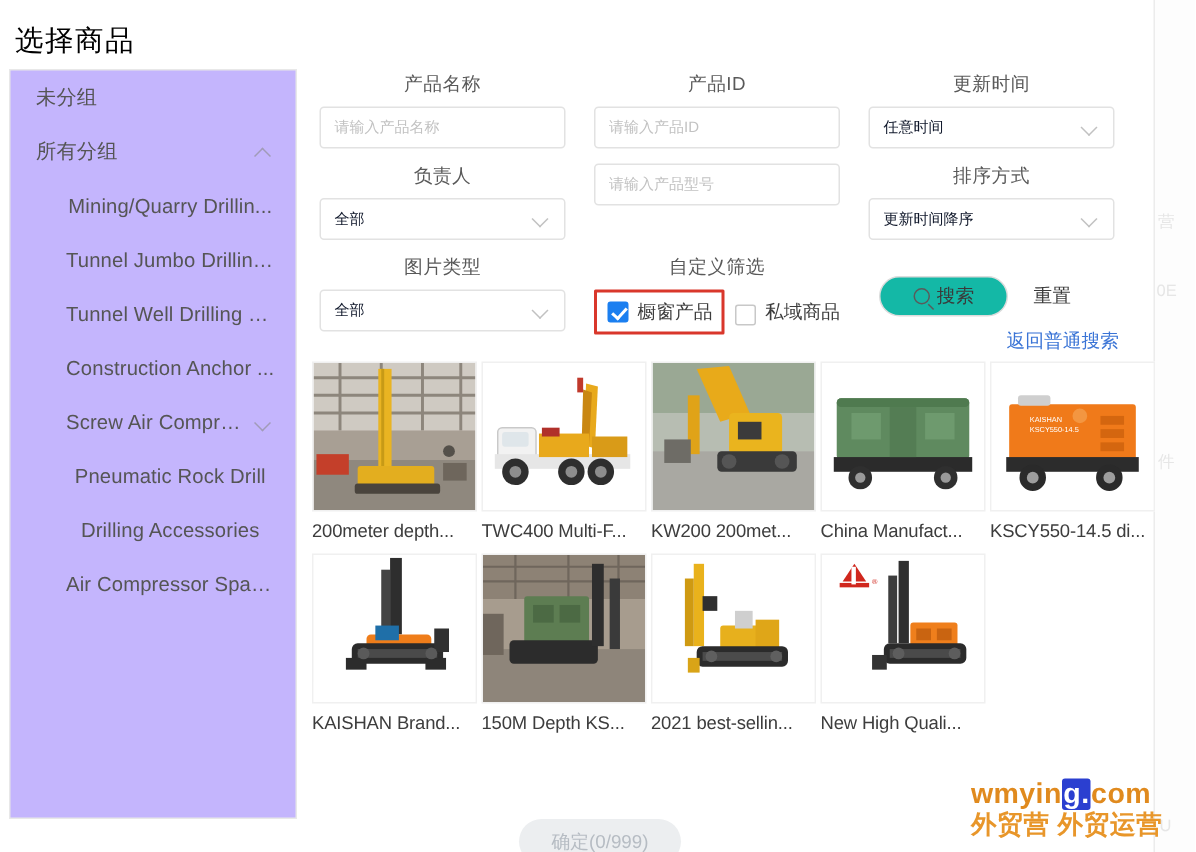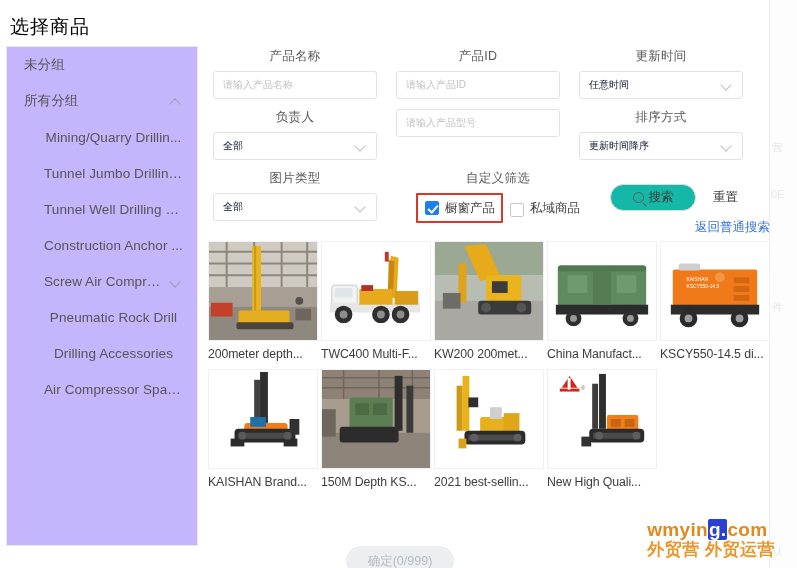--- a/index.html
+++ b/index.html
@@ -135,22 +135,22 @@
     content: "";
     position: absolute;
     left: 1px; top: 2px;
     width: 7px; height: 7px;
     border-right: 1.3px solid #777;
     border-bottom: 1.3px solid #777;
     transform: rotate(45deg);
   }
 
   
-  .row3 { display: flex; align-items: flex-start; gap: 20px; }
-  .custom-filter-col { width: 164px; margin-right: 10px; }
+  .row3 { display: flex; align-items: flex-start; }
+  .custom-filter-col { width: 164px; margin-right: 26px; }
   .cf-box {
     display: flex;
     align-items: center;
     height: 30px;
     border: 2px solid #d9372b;
     padding: 0 6px 0 7px;
     border-radius: 1px;
     width: 96px;
   }
   .cf-wrap { display: flex; align-items: center; }

